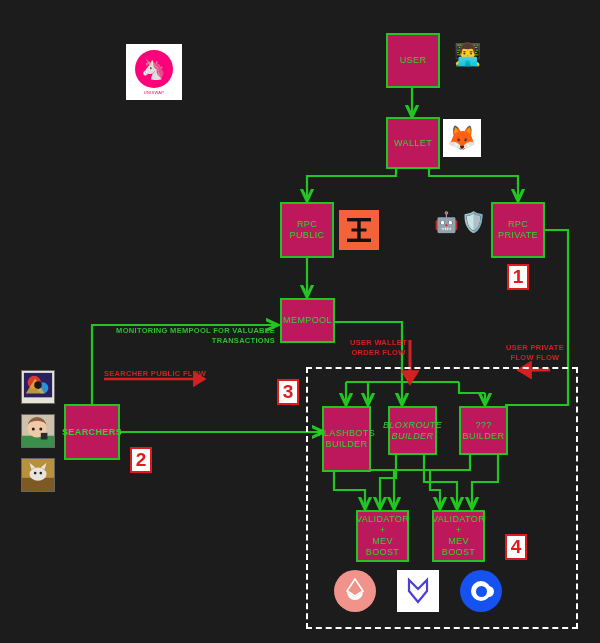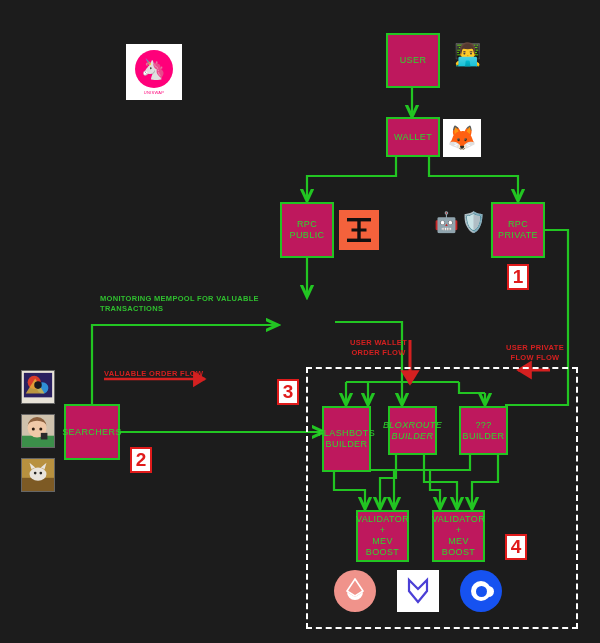--- a/index.html
+++ b/index.html
@@ -37,23 +37,24 @@
     line-height: 11px;
     font-family: "Liberation Sans", sans-serif;
   }
   .node .lbl { display: block; white-space: pre-line; }
   .glabel {
     position: absolute;
     color: #2fbf2f;
     font-size: 7.5px;
     line-height: 10px;
     letter-spacing: 0.3px;
-    text-align: left;
+    text-align: right;
     font-weight: bold;
     white-space: pre-line;
+    margin-top: 32px;
   }
   .rlabel {
     position: absolute;
     color: #d42020;
     font-size: 7.5px;
     line-height: 10px;
     letter-spacing: 0.3px;
     text-align: center;
     font-weight: bold;
     white-space: pre-line;
@@ -198,36 +199,39 @@
       <path d="M104,379 L205,379" stroke="#d42020" stroke-width="2.6" marker-end="url(#rafill)"></path>
     </g>
   </svg>
 
   <div class="dashbox" style="left:306px; top:367px; width:272px; height:262px;"></div>
 
   <div class="node" style="left:386px; top:33px; width:54px; height:55px;">
     <span class="lbl">USER</span>
   </div>
 
-  <div class="node" style="left:386px; top:117px; width:54px; height:40px;">
+  <div class="node" style="left:386px; top:117px; width:54px; height:52px;">
     <span class="lbl">WALLET</span>
   </div>
 
   <div class="node" style="left:280px; top:202px; width:54px; height:56px;">
     <span class="lbl">RPC
 PUBLIC</span>
   </div>
 
   <div class="node" style="left:491px; top:202px; width:54px; height:56px;">
     <span class="lbl">RPC
 PRIVATE</span>
   </div>
 
-
-  <div class="node" style="left:64px; top:404px; width:56px; height:56px;">
+  <div class="node" style="left:280px; top:298px; width:55px; height:45px;">
+    <span class="lbl">MEMPOOL</span>
+  </div>
+
+  <div class="node" style="left:64px; top:404px; width:56px; height:56px;font-weight:bold;">
     <span class="lbl">SEARCHERS</span>
   </div>
 
   <div class="node" style="left:322px; top:406px; width:49px; height:66px;">
     <span class="lbl">FLASHBOTS
 BUILDER</span>
   </div>
 
   <div class="node" style="left:388px; top:406px; width:49px; height:49px;font-style:italic;">
     <span class="lbl">BLOXROUTE
@@ -254,21 +258,21 @@
   <div class="glabel" style="left:100px; top:294px; width:175px;">MONITORING MEMPOOL FOR VALUABLE
 TRANSACTIONS</div>
 
 
   <div class="rlabel" style="left:341px; top:338px; width:75px;">USER WALLET
 ORDER FLOW</div>
 
   <div class="rlabel" style="left:495px; top:343px; width:80px;">USER PRIVATE
 FLOW FLOW</div>
 
-  <div class="rlabel" style="left:104px; top:369px; width:106px; text-align:left;">VALUABLE ORDER FLOW</div>
+  <div class="rlabel" style="left:104px; top:369px; width:106px; text-align:left;">SEARCHER PUBLIC FLOW</div>
 
   <div class="badge" style="left:507px; top:264px;">
     <span>1</span>
   </div>
   <div class="badge" style="left:130px; top:447px;">
     <span>2</span>
   </div>
   <div class="badge" style="left:277px; top:379px;">
     <span>3</span>
   </div>

